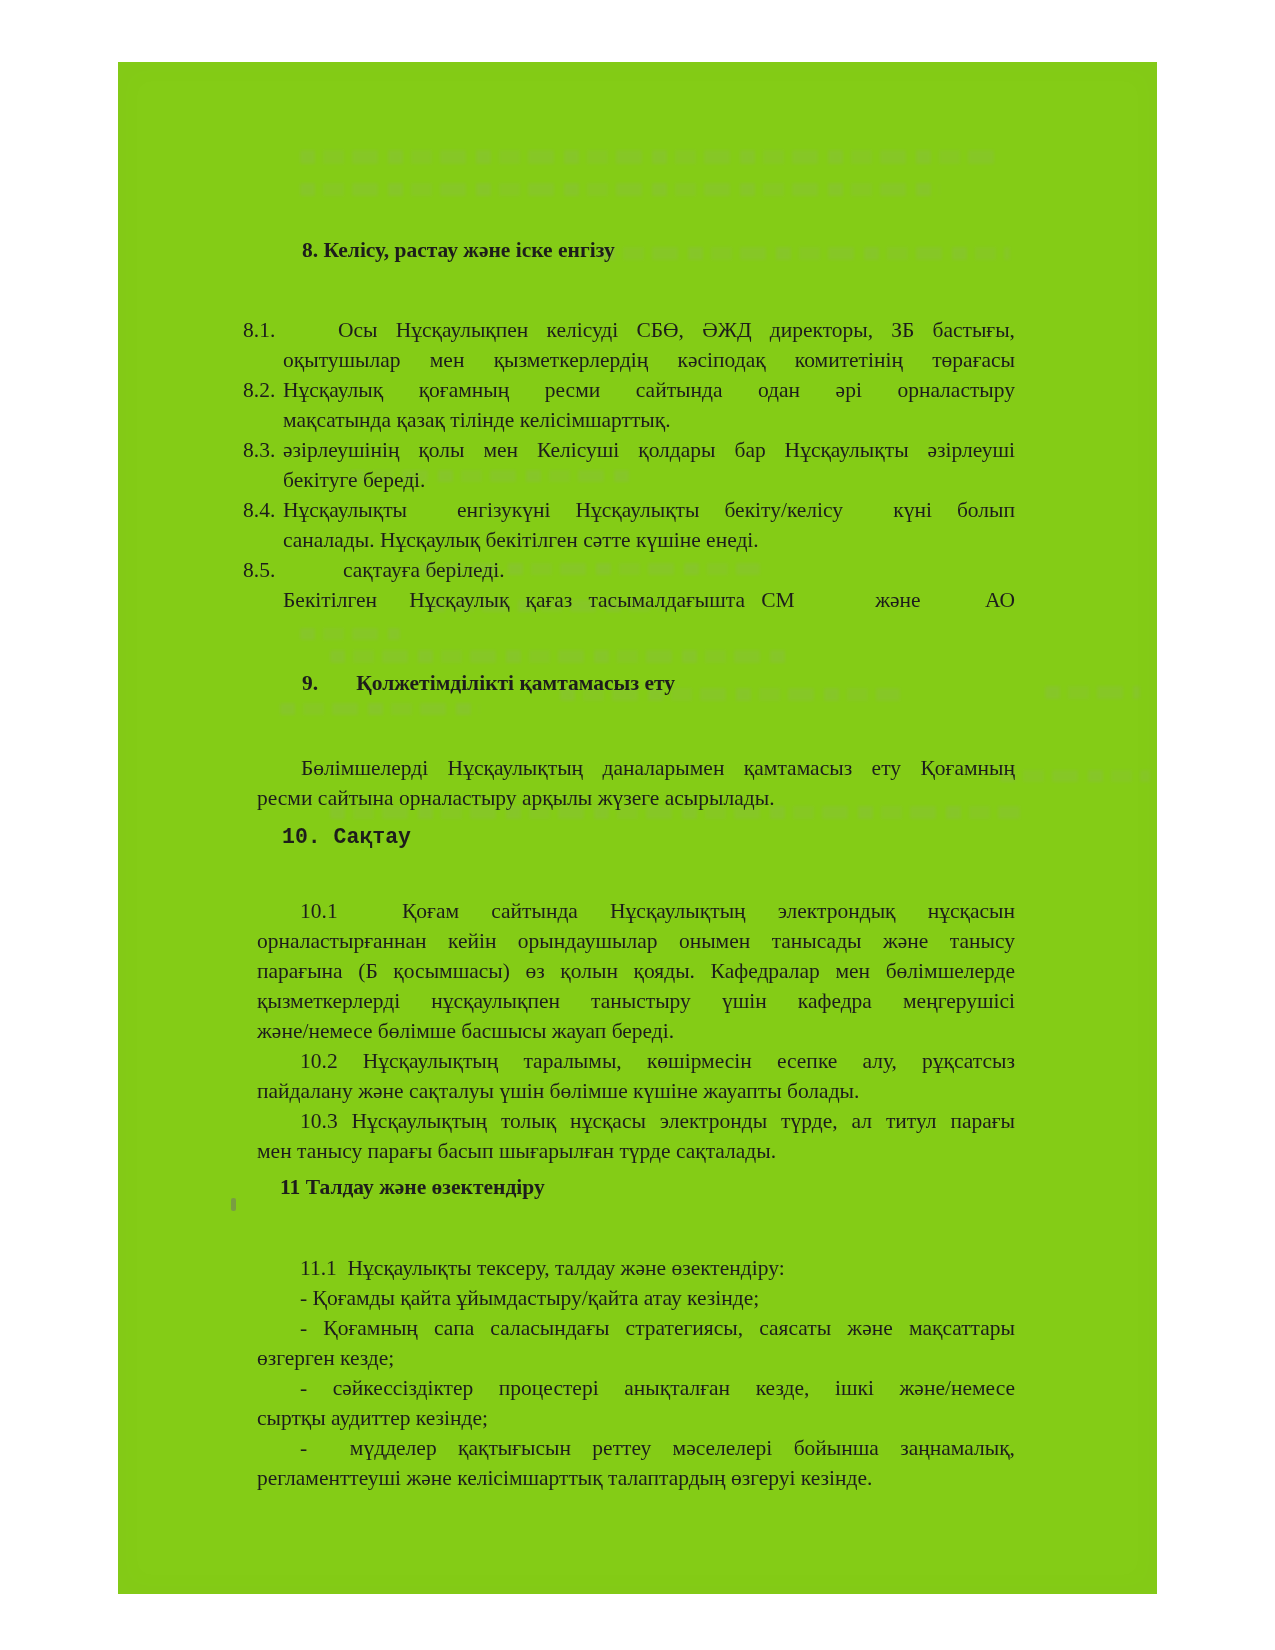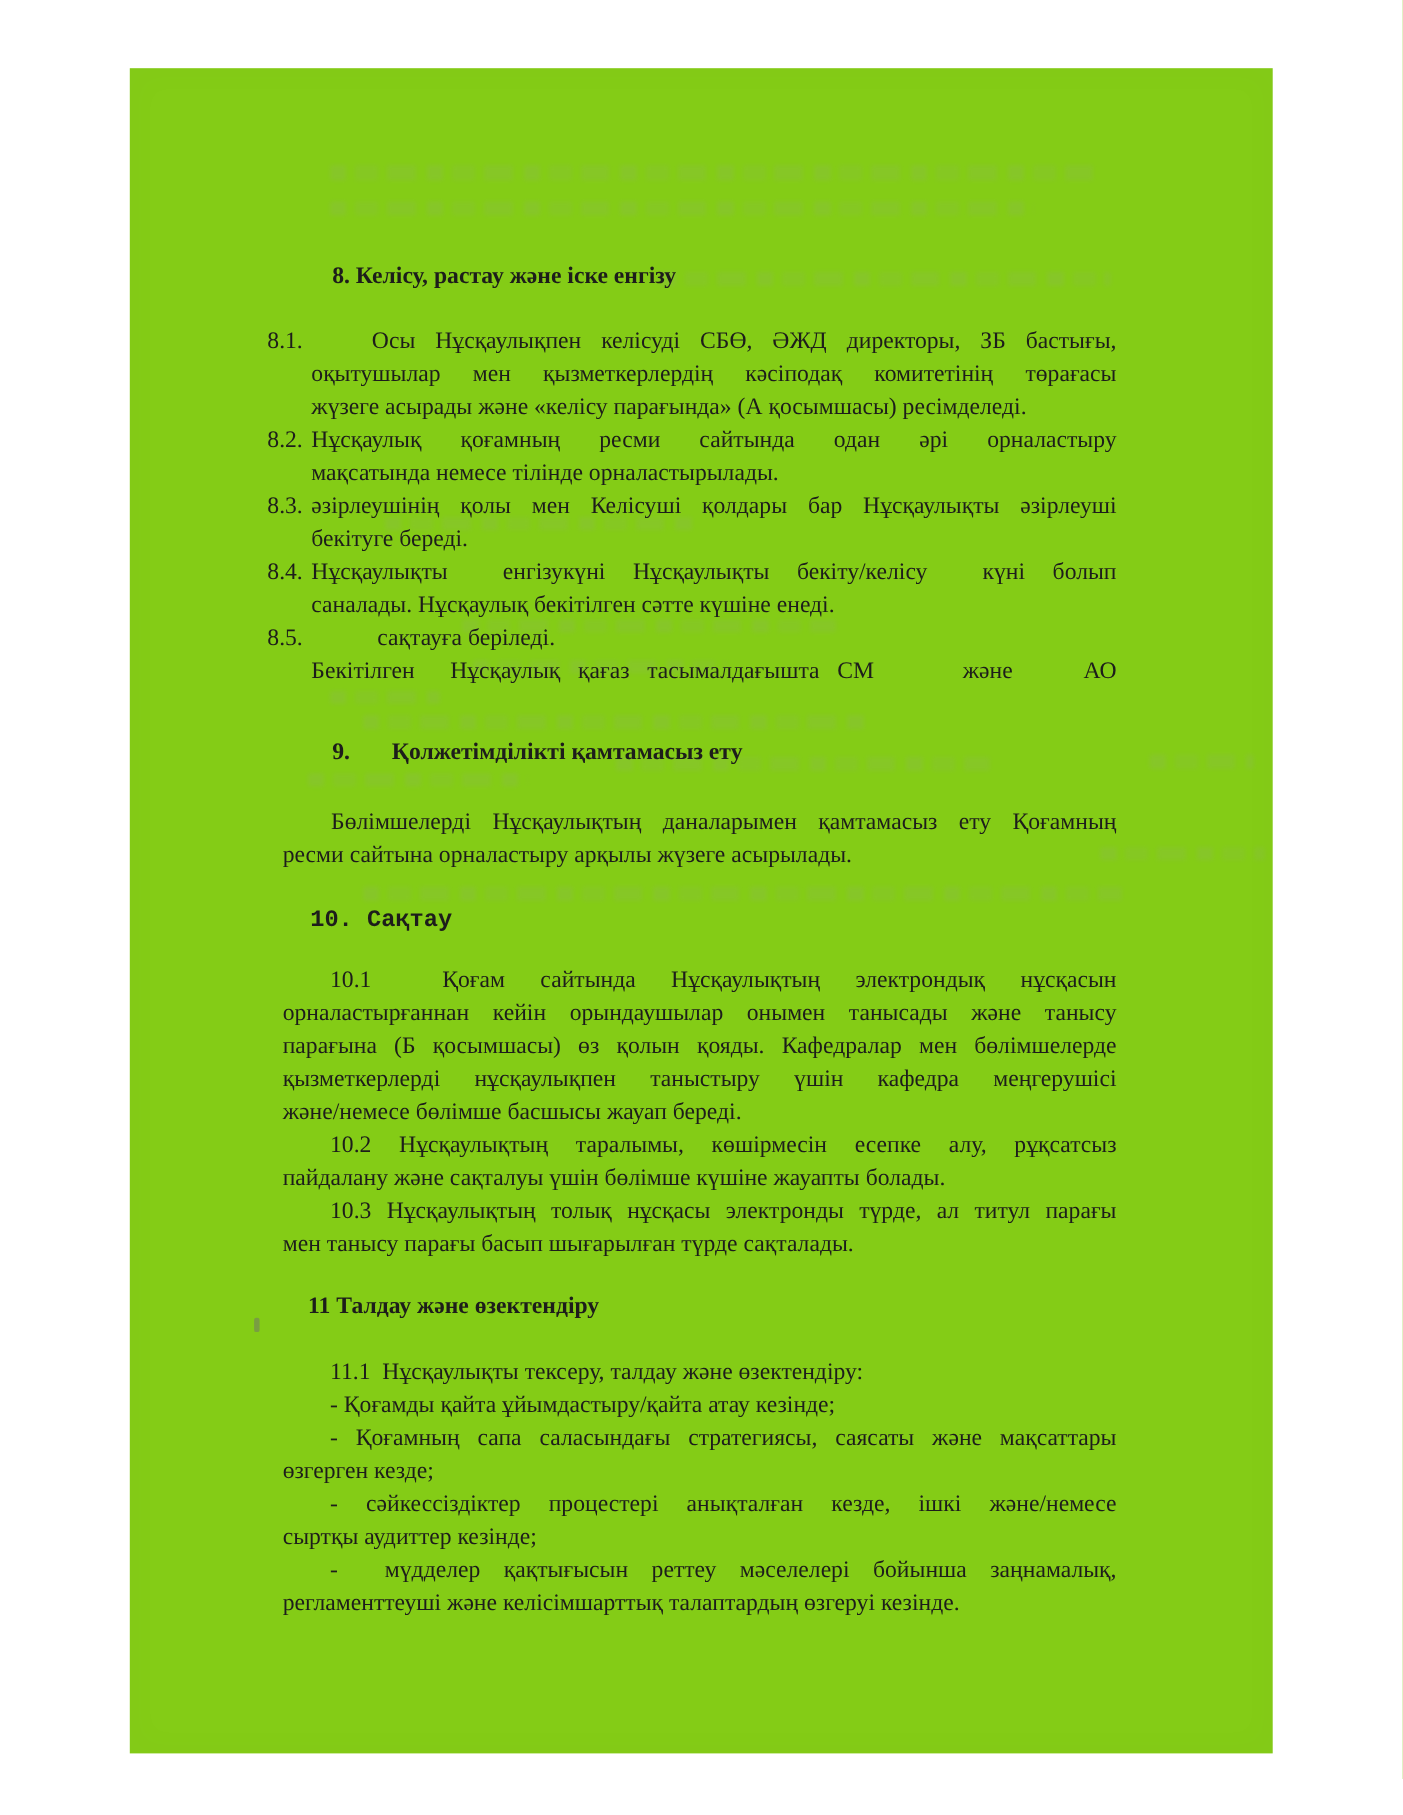--- a/index.html
+++ b/index.html
@@ -19,21 +19,21 @@
     top: 62px;
     width: 1039px;
     height: 1532px;
     background: #84cc16;
     box-shadow: inset 0 0 30px rgba(120,120,110,0.04);
     font-family: "Liberation Serif", "DejaVu Serif", serif;
     font-size: 21.5px;
     color: #1d1d1b;
   }
   
-  .col { position: absolute; line-height: 30px; }
+  .col { position: absolute; line-height: 30px; margin-top: 21px; }
   .tl { text-align: left; }
   .tl.j { text-align: justify; text-align-last: justify; }
   
   .li { position: relative; }
   .li .num { position: absolute; left: -40px; top: 0; }
   
   .h { position: absolute; font-weight: 700; line-height: 30px; white-space: nowrap; }
   #h8  { left: 184px; top: 173px; }
   #list8 { left: 165px; top: 232px; width: 732px; }
   #h9  { left: 184px; top: 606px; }
@@ -86,26 +86,25 @@
   <div class="bleed" style="left:212px; top:744px; width:690px; height:13px;"></div>
   <div class="speck"></div>
 
   <div id="h8" class="h">8. Келісу, растау және іске енгізу</div>
 
   <div id="list8" class="col">
       <div class="li">
         <span class="num">8.1.</span>
         <div class="tl j" style="text-indent: 55px;">Осы Нұсқаулықпен келісуді СБӨ, ӘЖД директоры, ЗБ бастығы,</div>
         <div class="tl j">оқытушылар мен қызметкерлердің кәсіподақ комитетінің төрағасы</div>
-        <div class="tl">жүзеге асырады және «келісу парағында» (А қосымшасы) ресімделеді.</div>
       </div>
       <div class="li">
         <span class="num">8.2.</span>
         <div class="tl j">Нұсқаулық қоғамның ресми сайтында одан әрі орналастыру</div>
-        <div class="tl">мақсатында немесе тілінде орналастырылады.</div>
+        <div class="tl">мақсатында қазақ тілінде келісімшарттық.</div>
       </div>
       <div class="li">
         <span class="num">8.3.</span>
         <div class="tl j">әзірлеушінің қолы мен Келісуші қолдары бар Нұсқаулықты әзірлеуші</div>
         <div class="tl">бекітуге береді.</div>
       </div>
       <div class="li">
         <span class="num">8.4.</span>
         <div class="tl j">Нұсқаулықты&nbsp; енгізукүні Нұсқаулықты бекіту/келісу&nbsp; күні болып</div>
         <div class="tl">саналады. Нұсқаулық бекітілген сәтте күшіне енеді.</div>

